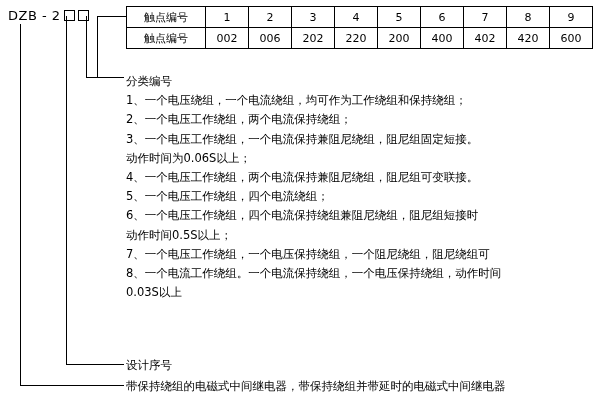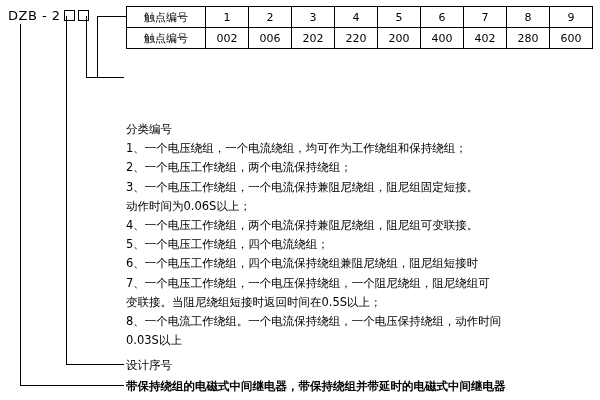--- a/index.html
+++ b/index.html
@@ -71,41 +71,39 @@
   }
 
   
   .notes {
     position: absolute;
     left: 126px;
     top: 72px;
     width: 462px;
     font-size: 11.5px;
     line-height: 19.2px;
-    margin-top: 48px;
   }
   .notes .line {
     white-space: pre-wrap;
   }
 
   
   .bottom-label {
     position: absolute;
     font-size: 11.5px;
     white-space: nowrap;
     text-align: right;
   }
   .bl-design {
     left: 126px;
     top: 358px;
   }
   .bl-desc {
     left: 126px;
     top: 379px;
-    font-weight: bold;
   }
 
   
   .vline {
     position: absolute;
     width: 1px;
     background: #000;
   }
   .hline {
     position: absolute;
@@ -141,21 +139,21 @@
       </tr>
       <tr>
         <td class="head-label">触点编号</td>
         <td class="cell">002</td>
         <td class="cell">006</td>
         <td class="cell">202</td>
         <td class="cell">220</td>
         <td class="cell">200</td>
         <td class="cell">400</td>
         <td class="cell">402</td>
-        <td class="cell">280</td>
+        <td class="cell">420</td>
         <td class="cell">600</td>
       </tr>
     </tbody>
       </table>
   </div>
 
   <div class="vline" style="left:97px; top:16px; height:61px;"></div>
   <div class="hline" style="left:97px; top:16px; width:29px;"></div>
 
   <div class="vline" style="left:86px; top:16px; height:61px;"></div>
@@ -169,22 +167,22 @@
 
   <div class="notes">
     <div class="line">分类编号</div>
     <div class="line">1、一个电压绕组，一个电流绕组，均可作为工作绕组和保持绕组；</div>
     <div class="line">2、一个电压工作绕组，两个电流保持绕组；</div>
     <div class="line">3、一个电压工作绕组，一个电流保持兼阻尼绕组，阻尼组固定短接。</div>
     <div class="line">动作时间为0.06S以上；</div>
     <div class="line">4、一个电压工作绕组，两个电流保持兼阻尼绕组，阻尼组可变联接。</div>
     <div class="line">5、一个电压工作绕组，四个电流绕组；</div>
     <div class="line">6、一个电压工作绕组，四个电流保持绕组兼阻尼绕组，阻尼组短接时</div>
+    <div class="line">动作时间0.5S以上；</div>
     <div class="line">7、一个电压工作绕组，一个电压保持绕组，一个阻尼绕组，阻尼绕组可</div>
-    <div class="line">变联接。当阻尼绕组短接时返回时间在0.5S以上；</div>
     <div class="line">8、一个电流工作绕组。一个电流保持绕组，一个电压保持绕组，动作时间</div>
     <div class="line">0.03S以上</div>
   </div>
 
   <div class="bottom-label bl-design">设计序号</div>
   <div class="bottom-label bl-desc">带保持绕组的电磁式中间继电器，带保持绕组并带延时的电磁式中间继电器</div>
 
 </div>
 
 </body></html>

